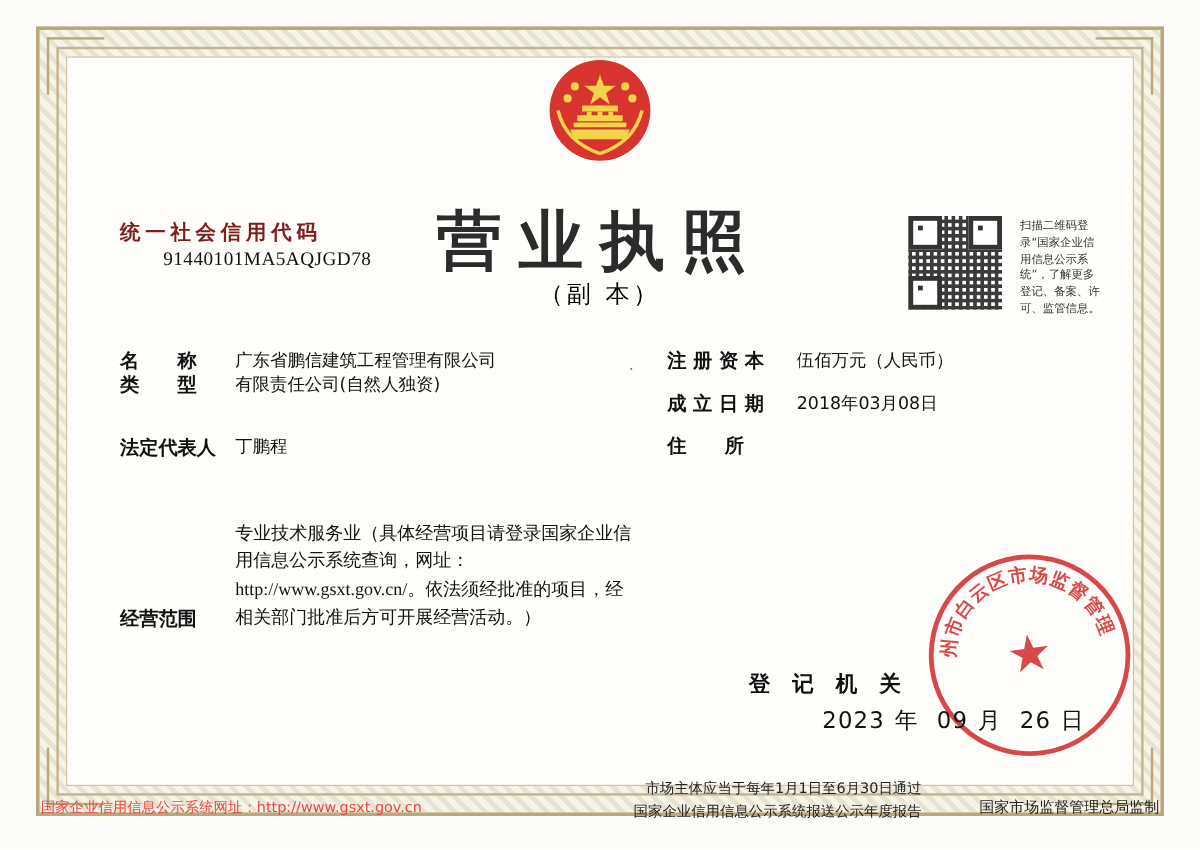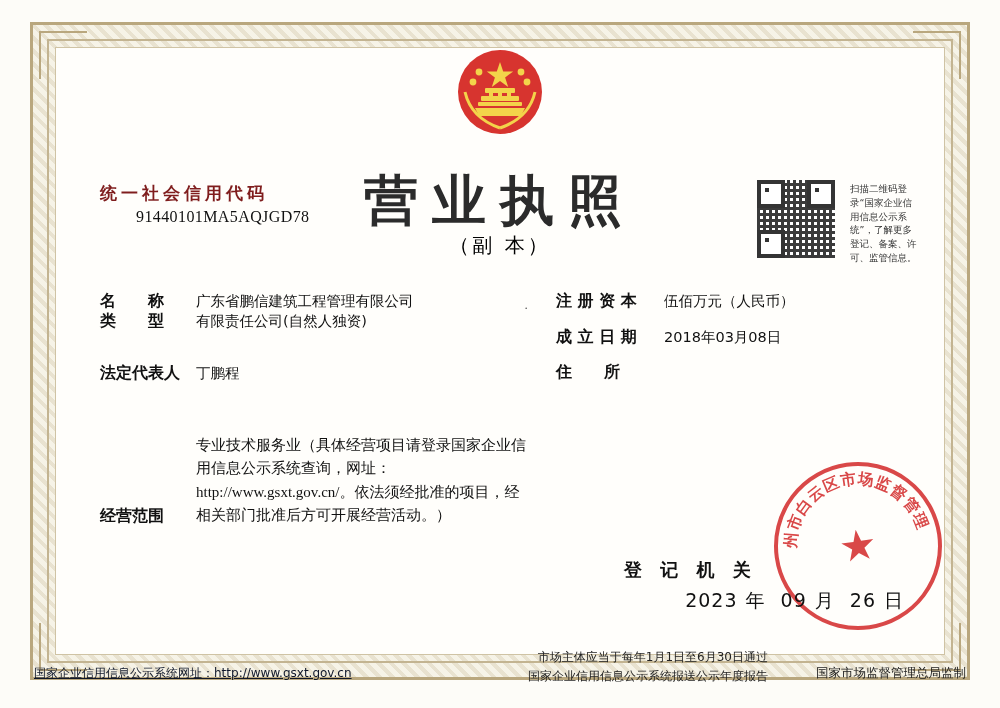--- a/index.html
+++ b/index.html
@@ -152,21 +152,21 @@
     position:absolute;left:0;top:0;width:100%;height:100%;
   }
   .seal .arc text{
     font-size:15.5px;font-family:"DejaVu Sans", sans-serif;font-weight:bold;
     fill:#d32b2b;letter-spacing:1px;
   }
 
   
   .footer-left{
     position:absolute;left:34px;bottom:26px;
-    font-size:12px;color:#0f172a;font-family:"DejaVu Sans", sans-serif;text-decoration:underline;
+    font-size:12px;color:#ef4444;font-family:"DejaVu Sans", sans-serif;
   }
   .footer-center{
     position:absolute;left:480px;bottom:22px;
     font-size:12px;color:#222;line-height:1.6;text-align:right;
     font-family:"DejaVu Sans", sans-serif;
     margin-left:48px;
   }
   .footer-right{
     position:absolute;right:34px;bottom:26px;
     font-size:12.5px;color:#222;font-family:"DejaVu Sans", sans-serif;

